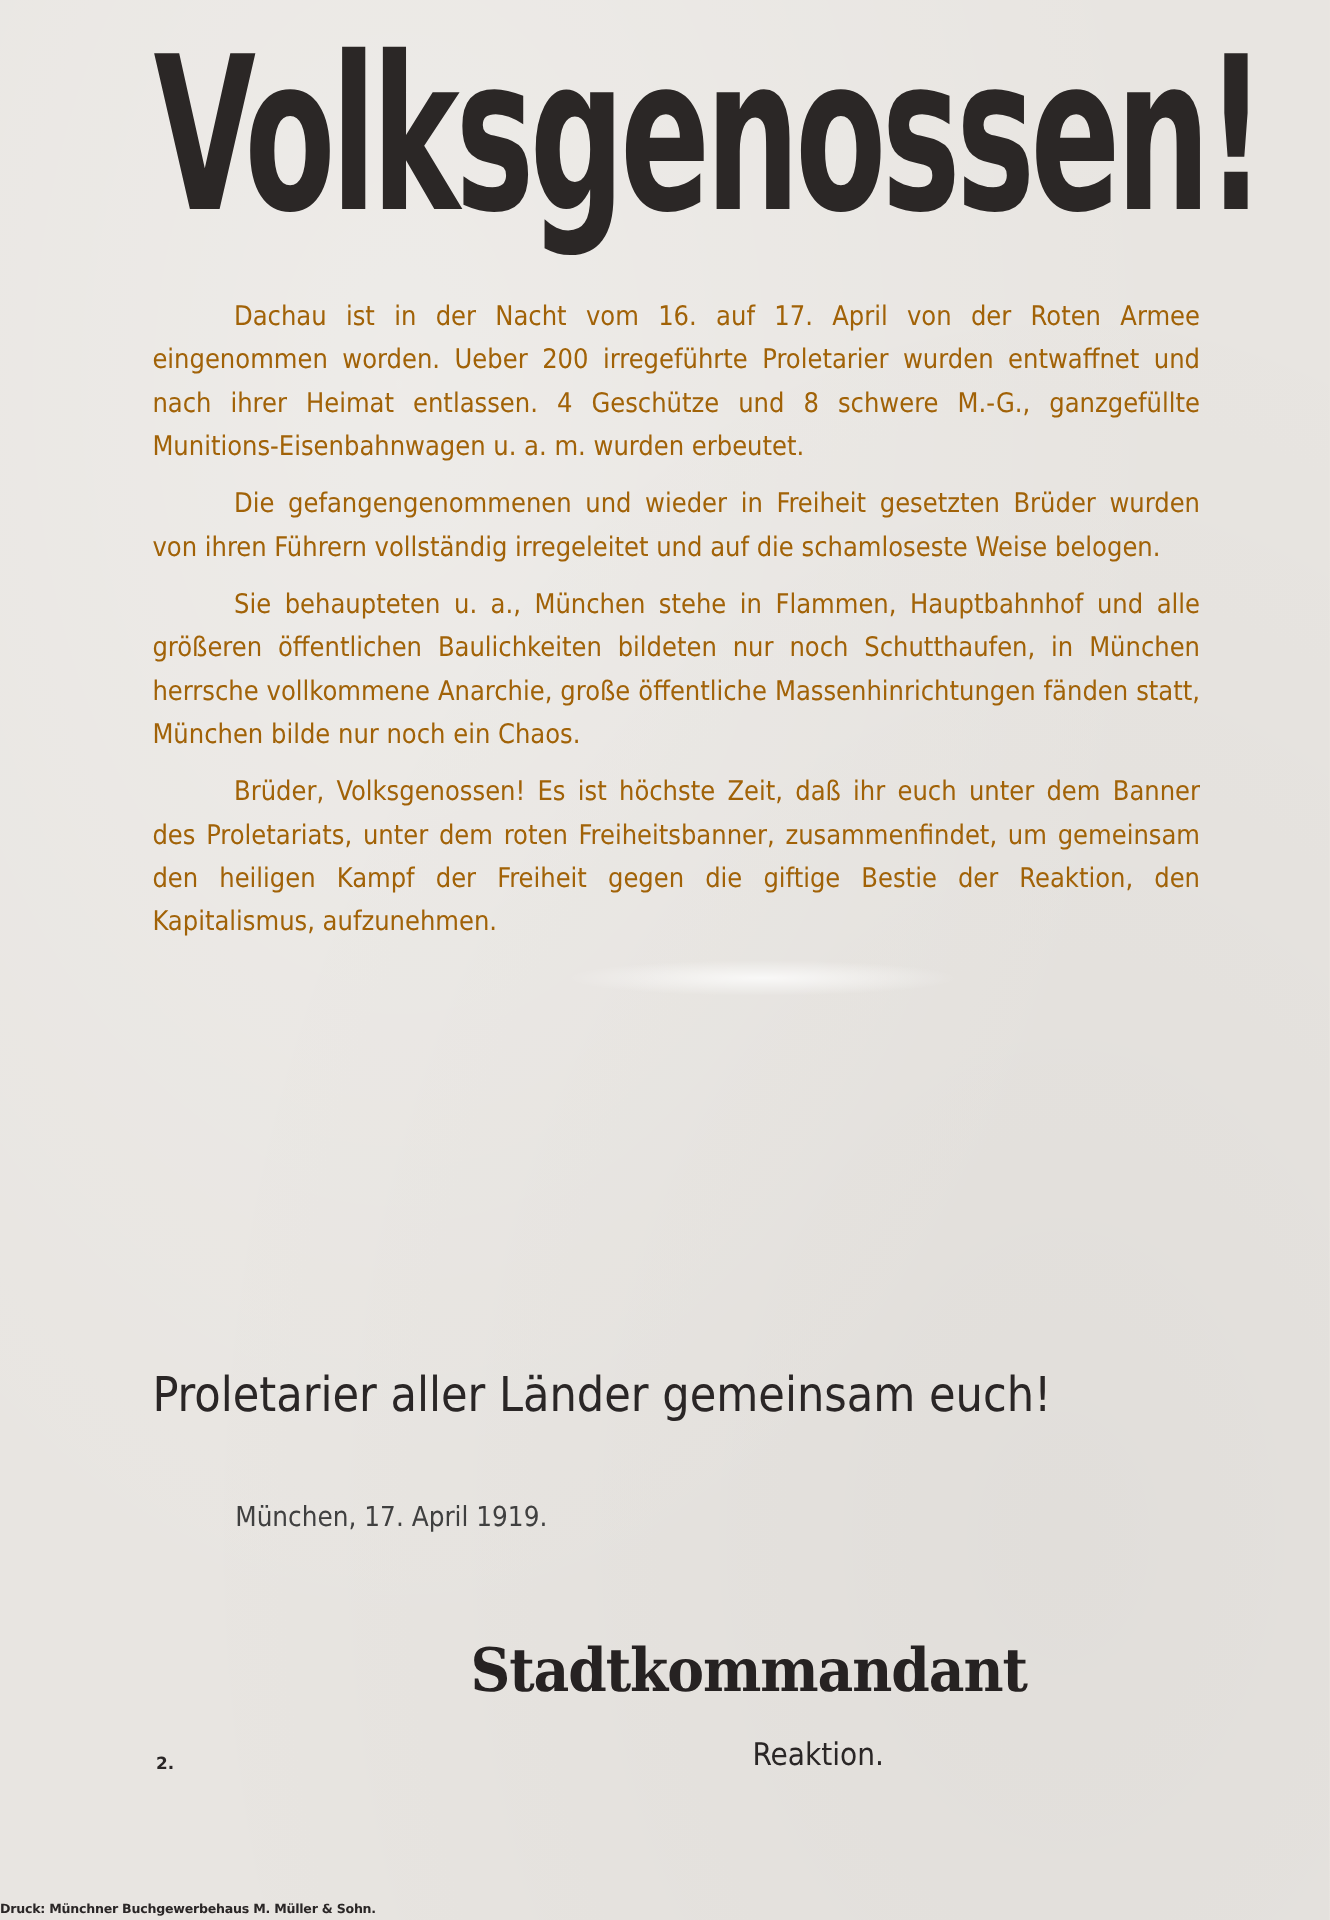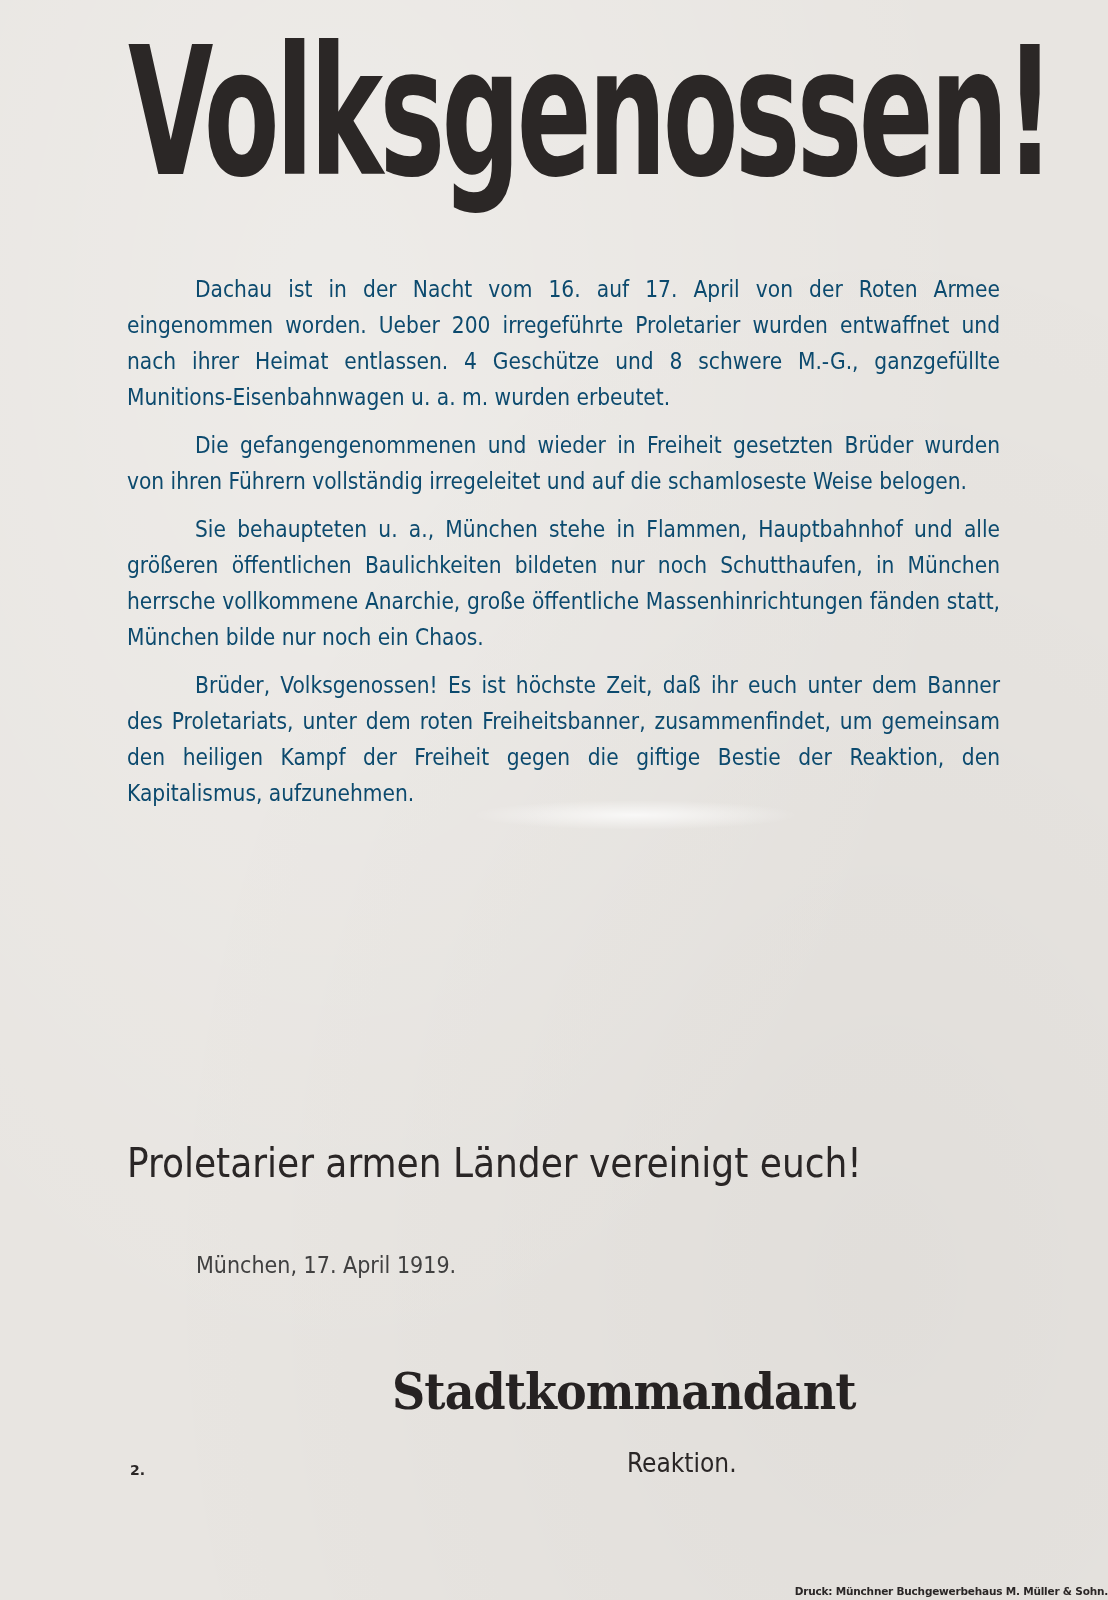--- a/index.html
+++ b/index.html
@@ -23,26 +23,26 @@
     font-weight: bold;
     font-size: 178px;
     line-height: 190px;
     letter-spacing: -6px;
     transform: scaleX(0.62);
     transform-origin: left top;
     white-space: nowrap;
     color: #2b2726;
   }
   .body-text {
-    position: absolute; left: 127px; top: 271px; width: 873px;
+    position: absolute; left: 127px; top: 246px; width: 873px;
     font-family: "DejaVu Sans Condensed", "DejaVu Sans", sans-serif;
     font-size: 22.5px;
     line-height: 36px;
     text-align: justify;
-    color: #0c4a6e;
+    color: #a16207;
     font-stretch: condensed;
   }
   .body-text p { margin: 0 0 12px 0; text-indent: 68px; }
   .smudge {
     position: absolute; left: 470px; top: 800px; width: 330px; height: 30px;
     background: radial-gradient(ellipse at center, rgba(255,255,255,0.75), rgba(255,255,255,0) 70%);
   }
   .slogan {
     position: absolute; left: 127px; top: 1138px; width: 880px;
     font-family: "DejaVu Sans Condensed", "DejaVu Sans", sans-serif;
@@ -71,21 +71,21 @@
     font-family: "DejaVu Sans Condensed", "DejaVu Sans", sans-serif;
     font-size: 26px; line-height: 32px; color: #2a2626;
   }
   .page-number {
     position: absolute; left: 130px; top: 1462px;
     font-family: "DejaVu Sans", sans-serif; font-weight: bold;
     font-size: 14px; color: #2a2626;
   }
   .printer {
     position: absolute; left: 0; width: 1108px; top: 1585px;
-    text-align: right;
+    text-align: left;
     font-family: "DejaVu Sans", sans-serif; font-weight: bold;
     font-size: 10.5px; color: #2a2626;
     letter-spacing: -0.2px;
   }
 </style>
 </head>
 <body>
 
 <div class="paper"></div>
 
@@ -93,21 +93,21 @@
 
 <div class="body-text">
   <p>Dachau ist in der Nacht vom 16. auf 17. April von der Roten Armee eingenommen worden. Ueber 200 irregeführte Proletarier wurden entwaffnet und nach ihrer Heimat entlassen. 4 Geschütze und 8 schwere M.-G., ganzgefüllte Munitions-Eisenbahnwagen u. a. m. wurden erbeutet.</p>
   <p>Die gefangengenommenen und wieder in Freiheit gesetzten Brüder wurden von ihren Führern vollständig irregeleitet und auf die schamloseste Weise belogen.</p>
   <p>Sie behaupteten u. a., München stehe in Flammen, Hauptbahnhof und alle größeren öffentlichen Baulichkeiten bildeten nur noch Schutthaufen, in München herrsche vollkommene Anarchie, große öffentliche Massenhinrichtungen fänden statt, München bilde nur noch ein Chaos.</p>
   <p>Brüder, Volksgenossen! Es ist höchste Zeit, daß ihr euch unter dem Banner des Proletariats, unter dem roten Freiheitsbanner, zusammenfindet, um gemeinsam den heiligen Kampf der Freiheit gegen die giftige Bestie der Reaktion, den Kapitalismus, aufzunehmen.</p>
 </div>
 
 <div class="smudge"></div>
 
-<div class="slogan">Proletarier armen Länder vereinigt euch!</div>
+<div class="slogan">Proletarier aller Länder gemeinsam euch!</div>
 
 <div class="dateline">München, 17. April 1919.</div>
 
 <div class="signature-title">Stadtkommandant</div>
 
 <div class="signature-name">Reaktion.</div>
 
 <div class="page-number">2.</div>
 
 <div class="printer">Druck:  Münchner Buchgewerbehaus M. Müller &amp; Sohn.</div>

